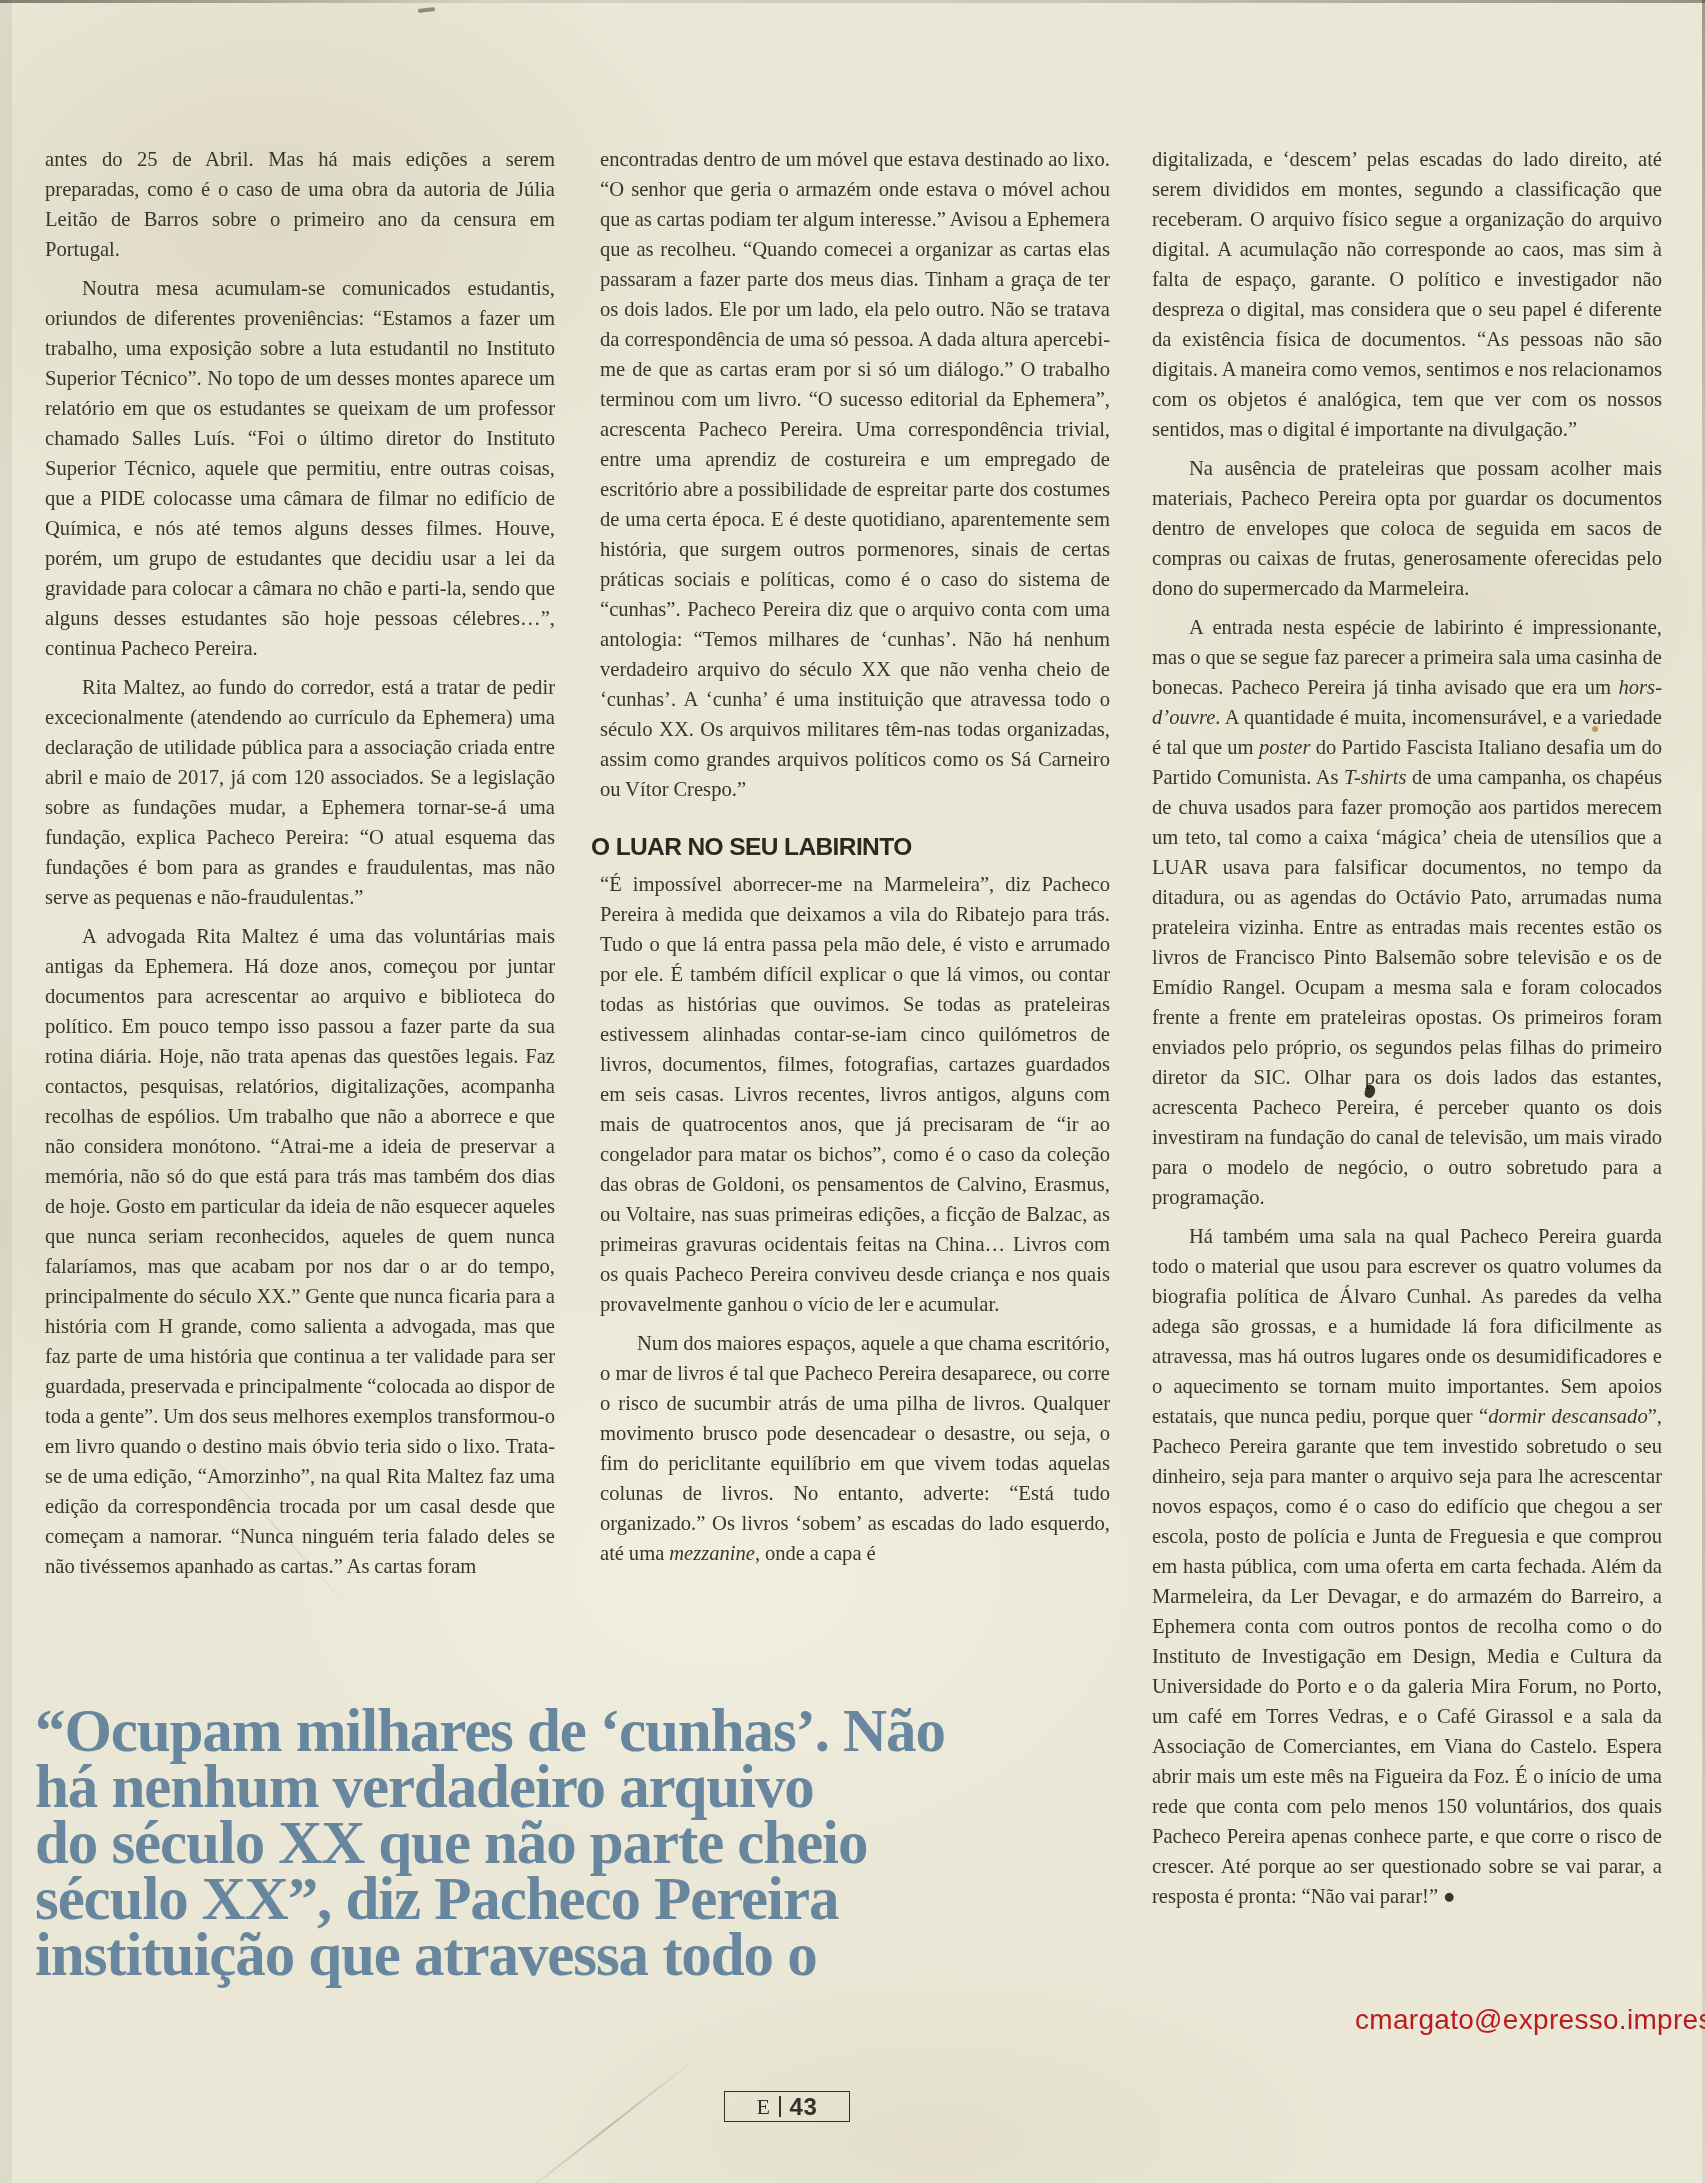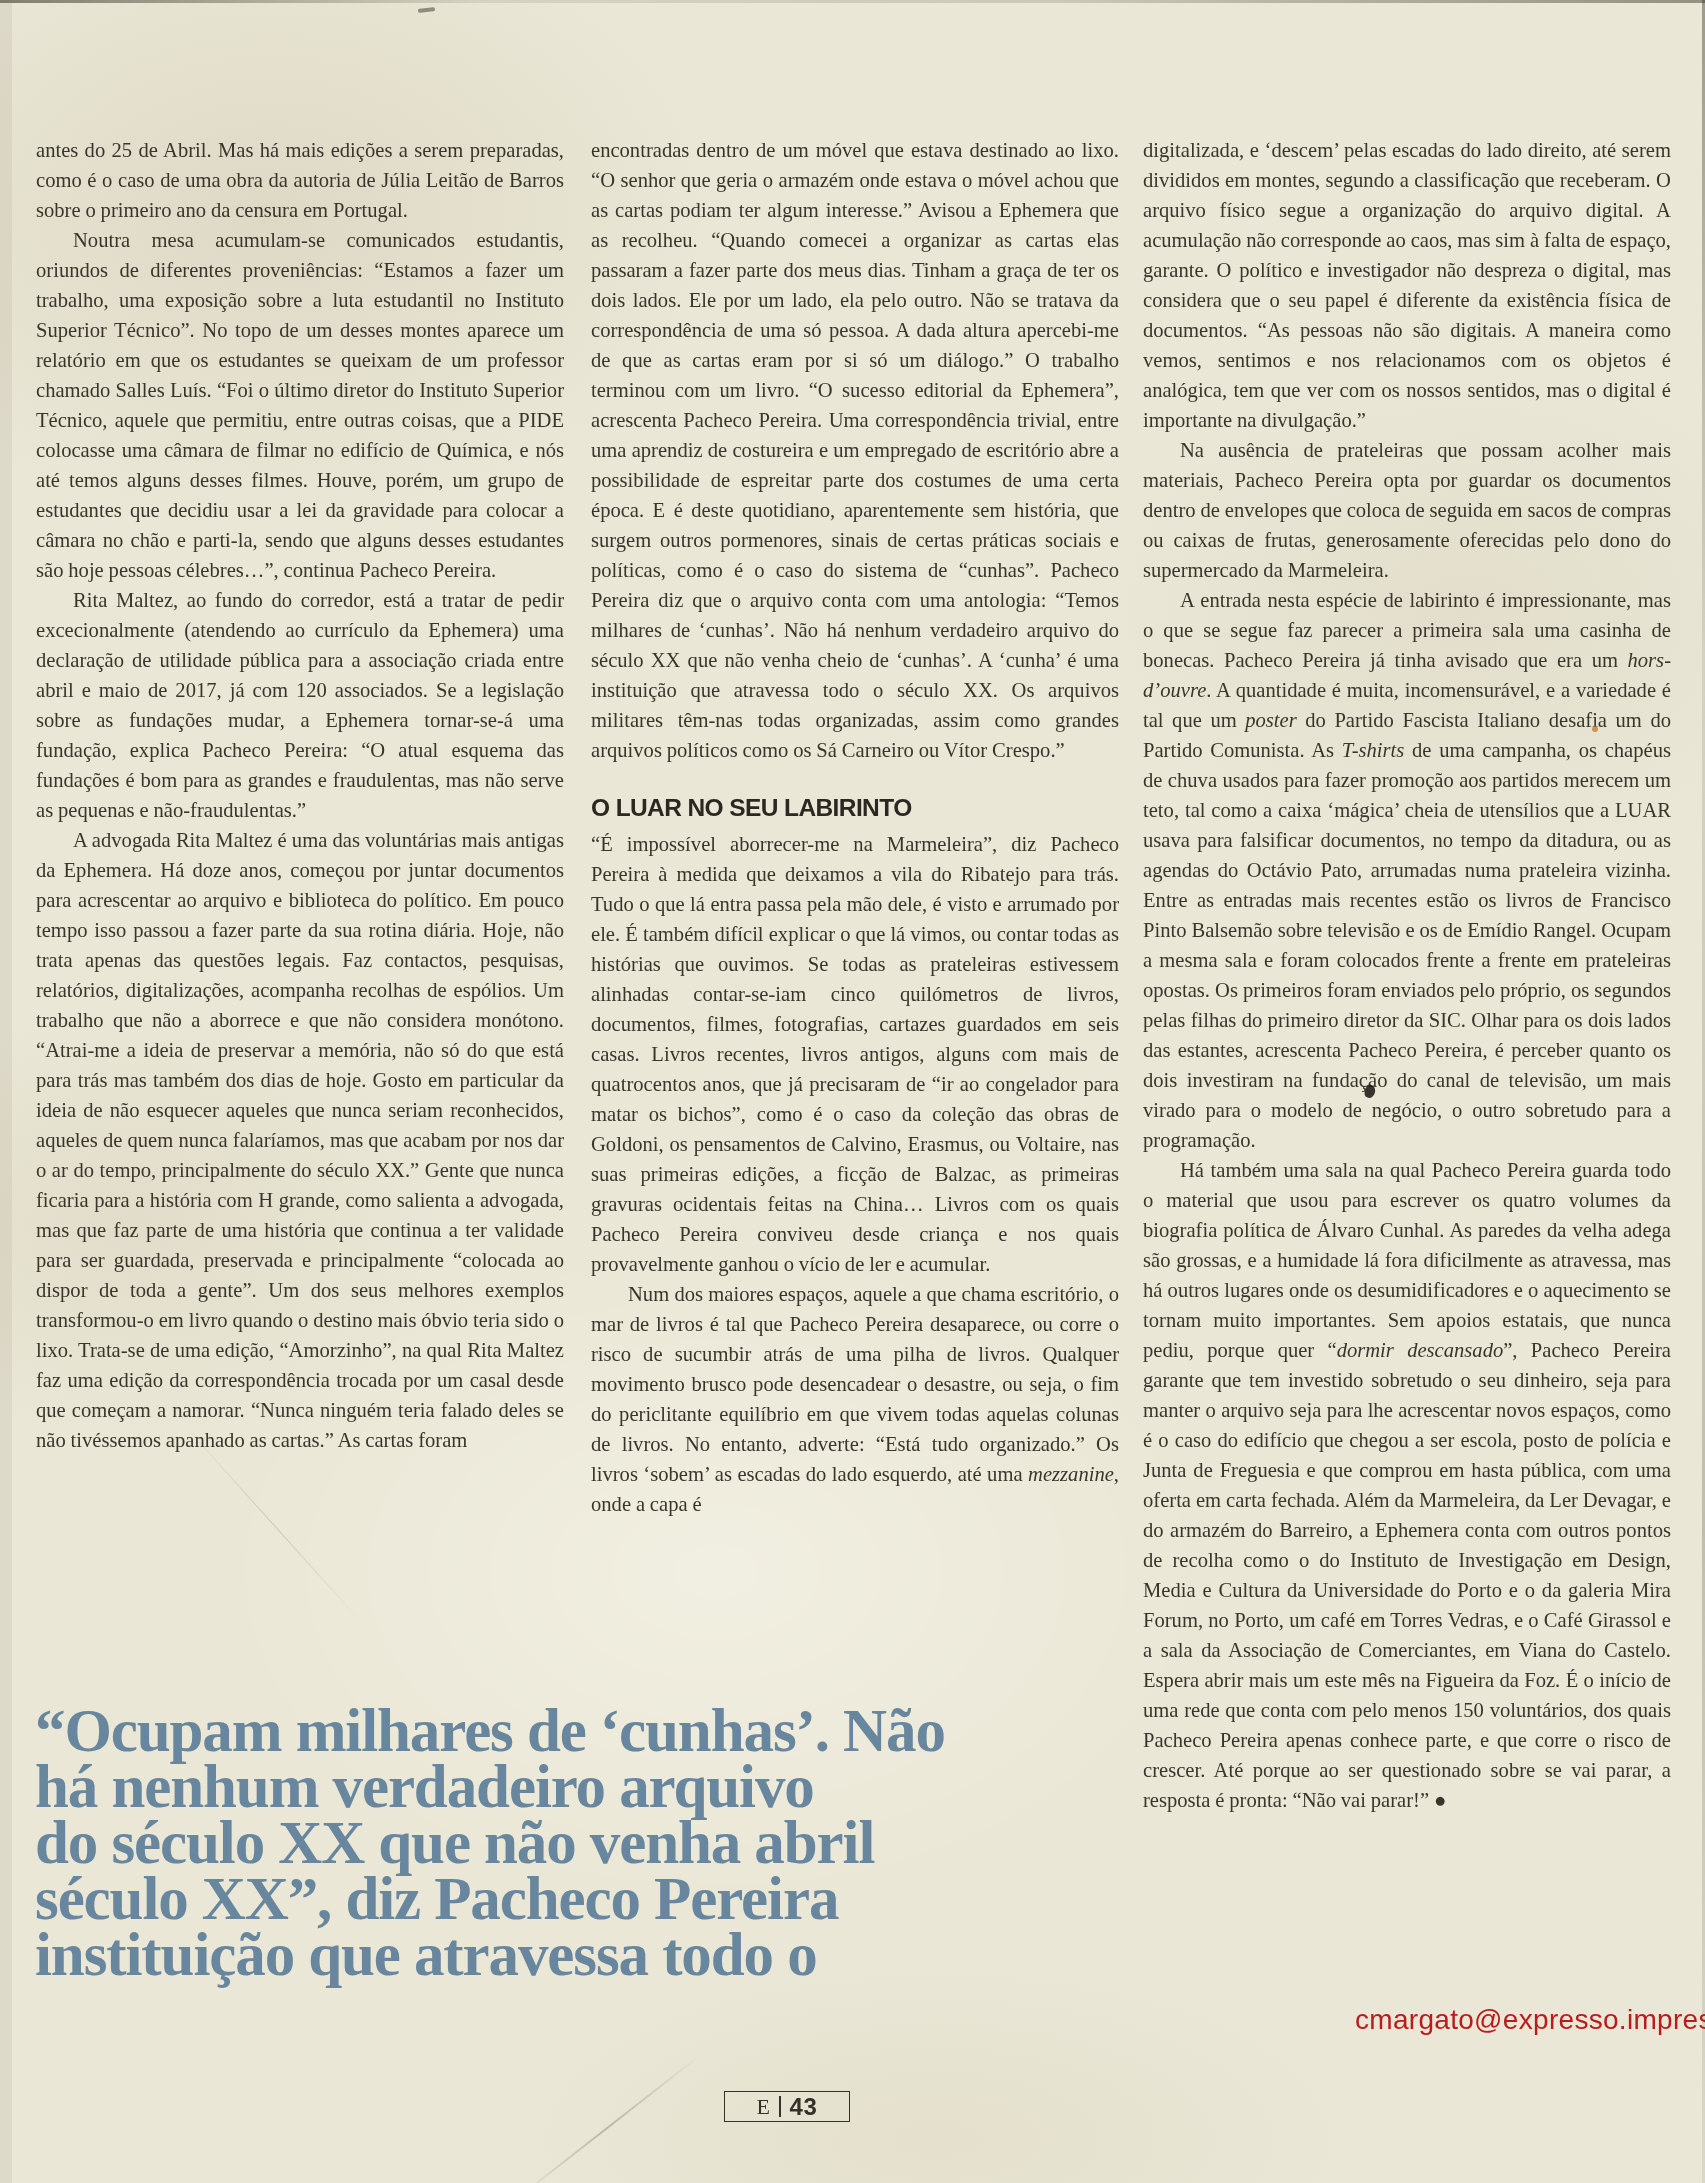--- a/index.html
+++ b/index.html
@@ -19,21 +19,21 @@
     background:linear-gradient(to right, rgba(45,40,28,.55), rgba(45,40,28,.10) 28%, rgba(45,40,28,.16) 62%, rgba(45,40,28,.45));}
   .edge-right{position:absolute;top:0;right:0;width:2.8px;height:100%;
     background:linear-gradient(to bottom, rgba(45,40,28,.40), rgba(45,40,28,.10) 30%, rgba(45,40,28,.22) 70%, rgba(45,40,28,.08));}
   .edge-left{position:absolute;top:0;left:0;width:12.3px;height:100%;background:rgba(120,110,85,.10);}
 
   .col{position:absolute;width:528px;top:135px;}
   .col1{left:36px;}
   .col2{left:591px;}
   .col3{left:1143px;}
   .para{
-    margin:0;font-size:20.6px;line-height:30px;text-align:justify;
+    margin:9px;font-size:20.6px;line-height:30px;text-align:justify;
     hyphens:auto;-webkit-hyphens:auto;word-spacing:-0.3px;
   }
   .para.indent{text-indent:37px;}
   .it{font-style:italic;}
 
   .section-heading{
     font-family:"Liberation Sans", sans-serif;
     font-size:24.5px;font-weight:bold;color:#2b2822;
     letter-spacing:-0.6px;margin:29px 0 7.8px 0;line-height:27px;
   }
@@ -99,21 +99,21 @@
       <p class="para"><span>digitalizada, e ‘descem’ pelas escadas do lado direito, até serem divididos em montes, segundo a classificação que receberam. O arquivo físico segue a organização do arquivo digital. A acumulação não corresponde ao caos, mas sim à falta de espaço, garante. O político e investigador não despreza o digital, mas considera que o seu papel é diferente da existência física de documentos. “As pessoas não são digitais. A maneira como vemos, sentimos e nos relacionamos com os objetos é analógica, tem que ver com os nossos sentidos, mas o digital é importante na divulgação.”</span></p>
       <p class="para indent"><span>Na ausência de prateleiras que possam acolher mais materiais, Pacheco Pereira opta por guardar os documentos dentro de envelopes que coloca de seguida em sacos de compras ou caixas de frutas, generosamente oferecidas pelo dono do supermercado da Marmeleira.</span></p>
       <p class="para indent"><span>A entrada nesta espécie de labirinto é impressionante, mas o que se segue faz parecer a primeira sala uma casinha de bonecas. Pacheco Pereira já tinha avisado que era um </span><span class="it">hors-d’ouvre</span><span>. A quantidade é muita, incomensurável, e a variedade é tal que um </span><span class="it">poster</span><span> do Partido Fascista Italiano desafia um do Partido Comunista. As </span><span class="it">T-shirts</span><span> de uma campanha, os chapéus de chuva usados para fazer promoção aos partidos merecem um teto, tal como a caixa ‘mágica’ cheia de utensílios que a LUAR usava para falsificar documentos, no tempo da ditadura, ou as agendas do Octávio Pato, arrumadas numa prateleira vizinha. Entre as entradas mais recentes estão os livros de Francisco Pinto Balsemão sobre televisão e os de Emídio Rangel. Ocupam a mesma sala e foram colocados frente a frente em prateleiras opostas. Os primeiros foram enviados pelo próprio, os segundos pelas filhas do primeiro diretor da SIC. Olhar para os dois lados das estantes, acrescenta Pacheco Pereira, é perceber quanto os dois investiram na fundação do canal de televisão, um mais virado para o modelo de negócio, o outro sobretudo para a programação.</span></p>
       <p class="para indent"><span>Há também uma sala na qual Pacheco Pereira guarda todo o material que usou para escrever os quatro volumes da biografia política de Álvaro Cunhal. As paredes da velha adega são grossas, e a humidade lá fora dificilmente as atravessa, mas há outros lugares onde os desumidificadores e o aquecimento se tornam muito importantes. Sem apoios estatais, que nunca pediu, porque quer “</span><span class="it">dormir descansado</span><span>”, Pacheco Pereira garante que tem investido sobretudo o seu dinheiro, seja para manter o arquivo seja para lhe acrescentar novos espaços, como é o caso do edifício que chegou a ser escola, posto de polícia e Junta de Freguesia e que comprou em hasta pública, com uma oferta em carta fechada. Além da Marmeleira, da Ler Devagar, e do armazém do Barreiro, a Ephemera conta com outros pontos de recolha como o do Instituto de Investigação em Design, Media e Cultura da Universidade do Porto e o da galeria Mira Forum, no Porto, um café em Torres Vedras, e o Café Girassol e a sala da Associação de Comerciantes, em Viana do Castelo. Espera abrir mais um este mês na Figueira da Foz. É o início de uma rede que conta com pelo menos 150 voluntários, dos quais Pacheco Pereira apenas conhece parte, e que corre o risco de crescer. Até porque ao ser questionado sobre se vai parar, a resposta é pronta: “Não vai parar!” ●</span></p>
     </div>
 </div>
 
 <div class="pull-quote" style="color: rgb(104, 135, 158);">
     <div class="pq-line">“Ocupam milhares de ‘cunhas’. Não</div>
     <div class="pq-line">há nenhum verdadeiro arquivo</div>
-    <div class="pq-line">do século XX que não venha abril</div>
+    <div class="pq-line">do século XX que não parte cheio</div>
     <div class="pq-line">século XX”, diz Pacheco Pereira</div>
     <div class="pq-line">instituição que atravessa todo o</div>
   </div>
 
 <div class="byline-email">cmargato@expresso.impresa.pt</div>
 
 <div class="footer-box">
   <span class="footer-letter">E</span>
   <span class="footer-divider"></span>
   <span class="footer-number">43</span>

